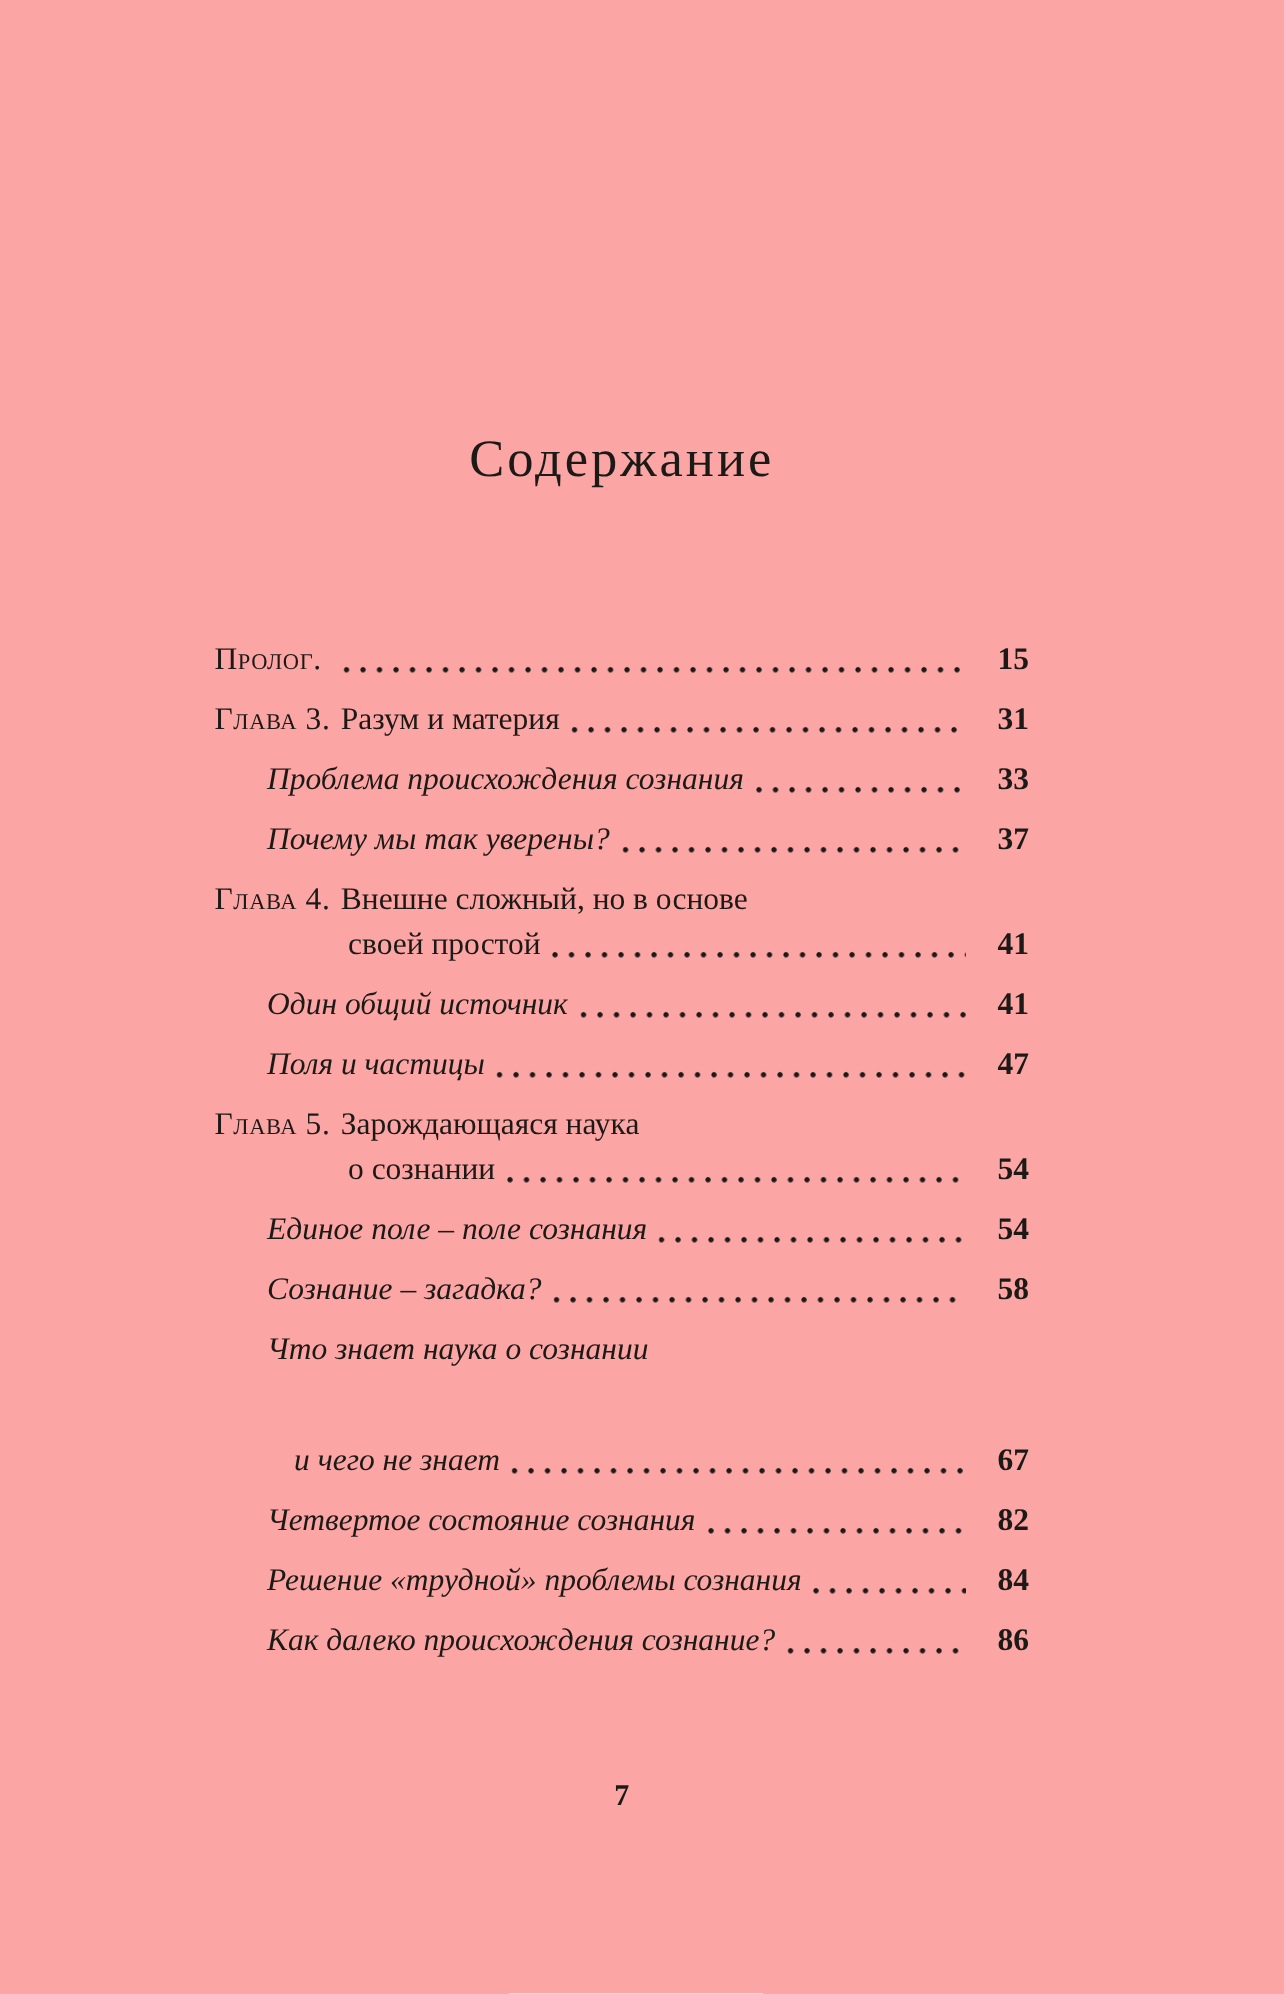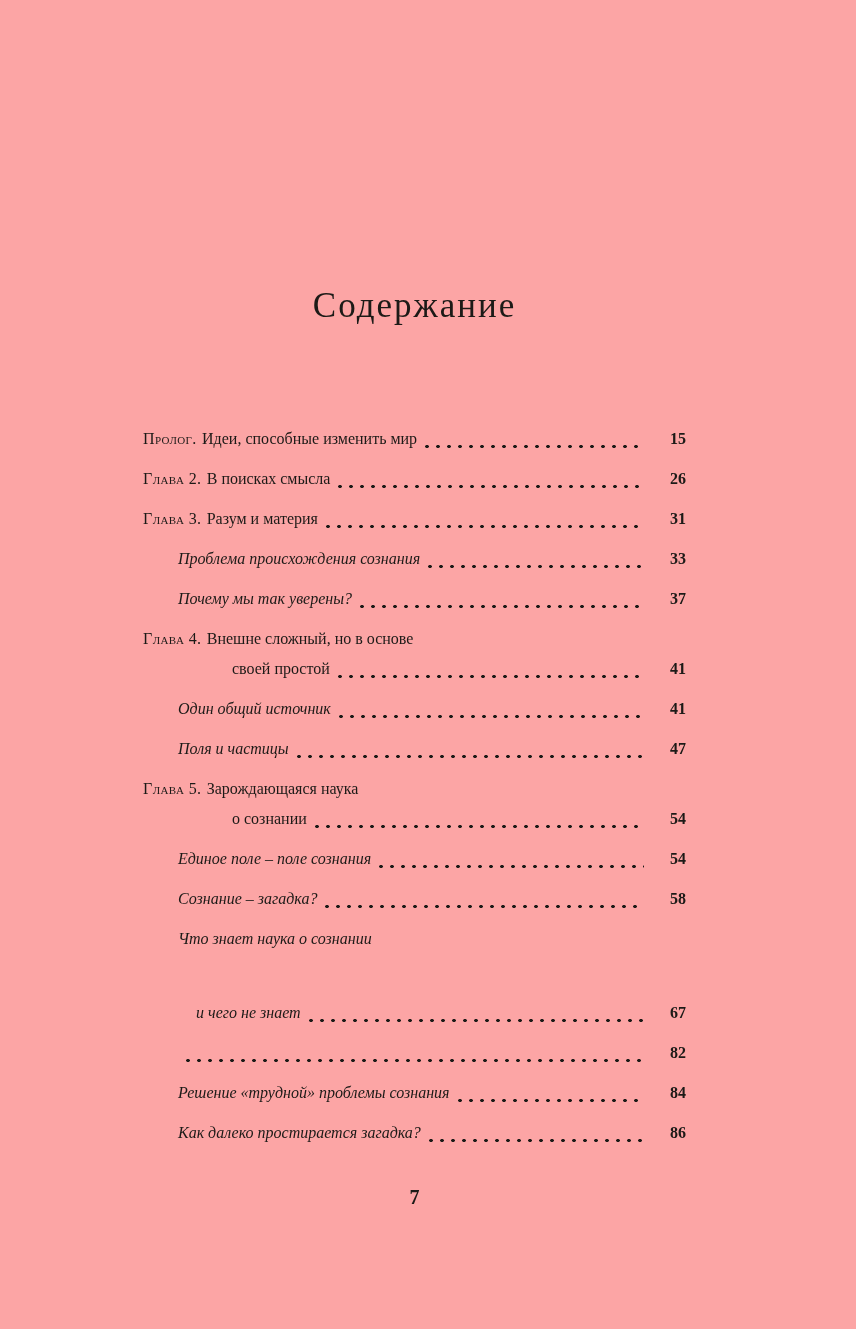--- a/index.html
+++ b/index.html
@@ -25,21 +25,21 @@
     line-height: 44px;
   }
   .toc {
     position: absolute;
     top: 424px; left: 143px; width: 543px;
   }
   .entry { margin-bottom: 10px; }
   .line {
     display: flex;
     align-items: baseline;
-    font-size: 16px;
+    font-size: 21px;
     line-height: 30px;
     white-space: nowrap;
   }
   .prefix {
     font-variant: small-caps;
     letter-spacing: 0.4px;
     margin-right: 0.33em;
   }
   .entry.sub .line { font-style: italic; }
   .indent-1 { padding-left: 35px; }
@@ -72,31 +72,22 @@
 </head>
 <body>
 
 <div class="page">
   <h1 class="title">Содержание</h1>
 
   <div class="toc">
       <div class="entry chapter">
         <div class="line indent-0">
     <span class="prefix">Пролог.</span>
-    <span class="text">Идеи, способные изменить мир</span>
     <span class="leader"></span>
     <span class="pagenum">15</span>
-  </div>
-      </div>
-      <div class="entry chapter">
-        <div class="line indent-0">
-    <span class="prefix">Глава 2.</span>
-    <span class="text">В поисках смысла</span>
-    <span class="leader"></span>
-    <span class="pagenum">26</span>
   </div>
       </div>
       <div class="entry chapter">
         <div class="line indent-0">
     <span class="prefix">Глава 3.</span>
     <span class="text">Разум и материя</span>
     <span class="leader"></span>
     <span class="pagenum">31</span>
   </div>
       </div>
@@ -183,36 +174,37 @@
         <div class="line indent-3">
 
     <span class="text">и чего не знает</span>
     <span class="leader"></span>
     <span class="pagenum">67</span>
   </div>
       </div>
       <div class="entry sub">
         <div class="line indent-1">
 
+    <span class="text">Четвертое состояние сознания</span>
     <span class="leader"></span>
     <span class="pagenum">82</span>
   </div>
       </div>
       <div class="entry sub">
         <div class="line indent-1">
 
     <span class="text">Решение «трудной» проблемы сознания</span>
     <span class="leader"></span>
     <span class="pagenum">84</span>
   </div>
       </div>
       <div class="entry sub">
         <div class="line indent-1">
 
-    <span class="text">Как далеко простирается загадка?</span>
+    <span class="text">Как далеко происхождения сознание?</span>
     <span class="leader"></span>
     <span class="pagenum">86</span>
   </div>
       </div>
     </div>
 
   <div class="footer">7</div>
 </div>
 
 </body></html>

